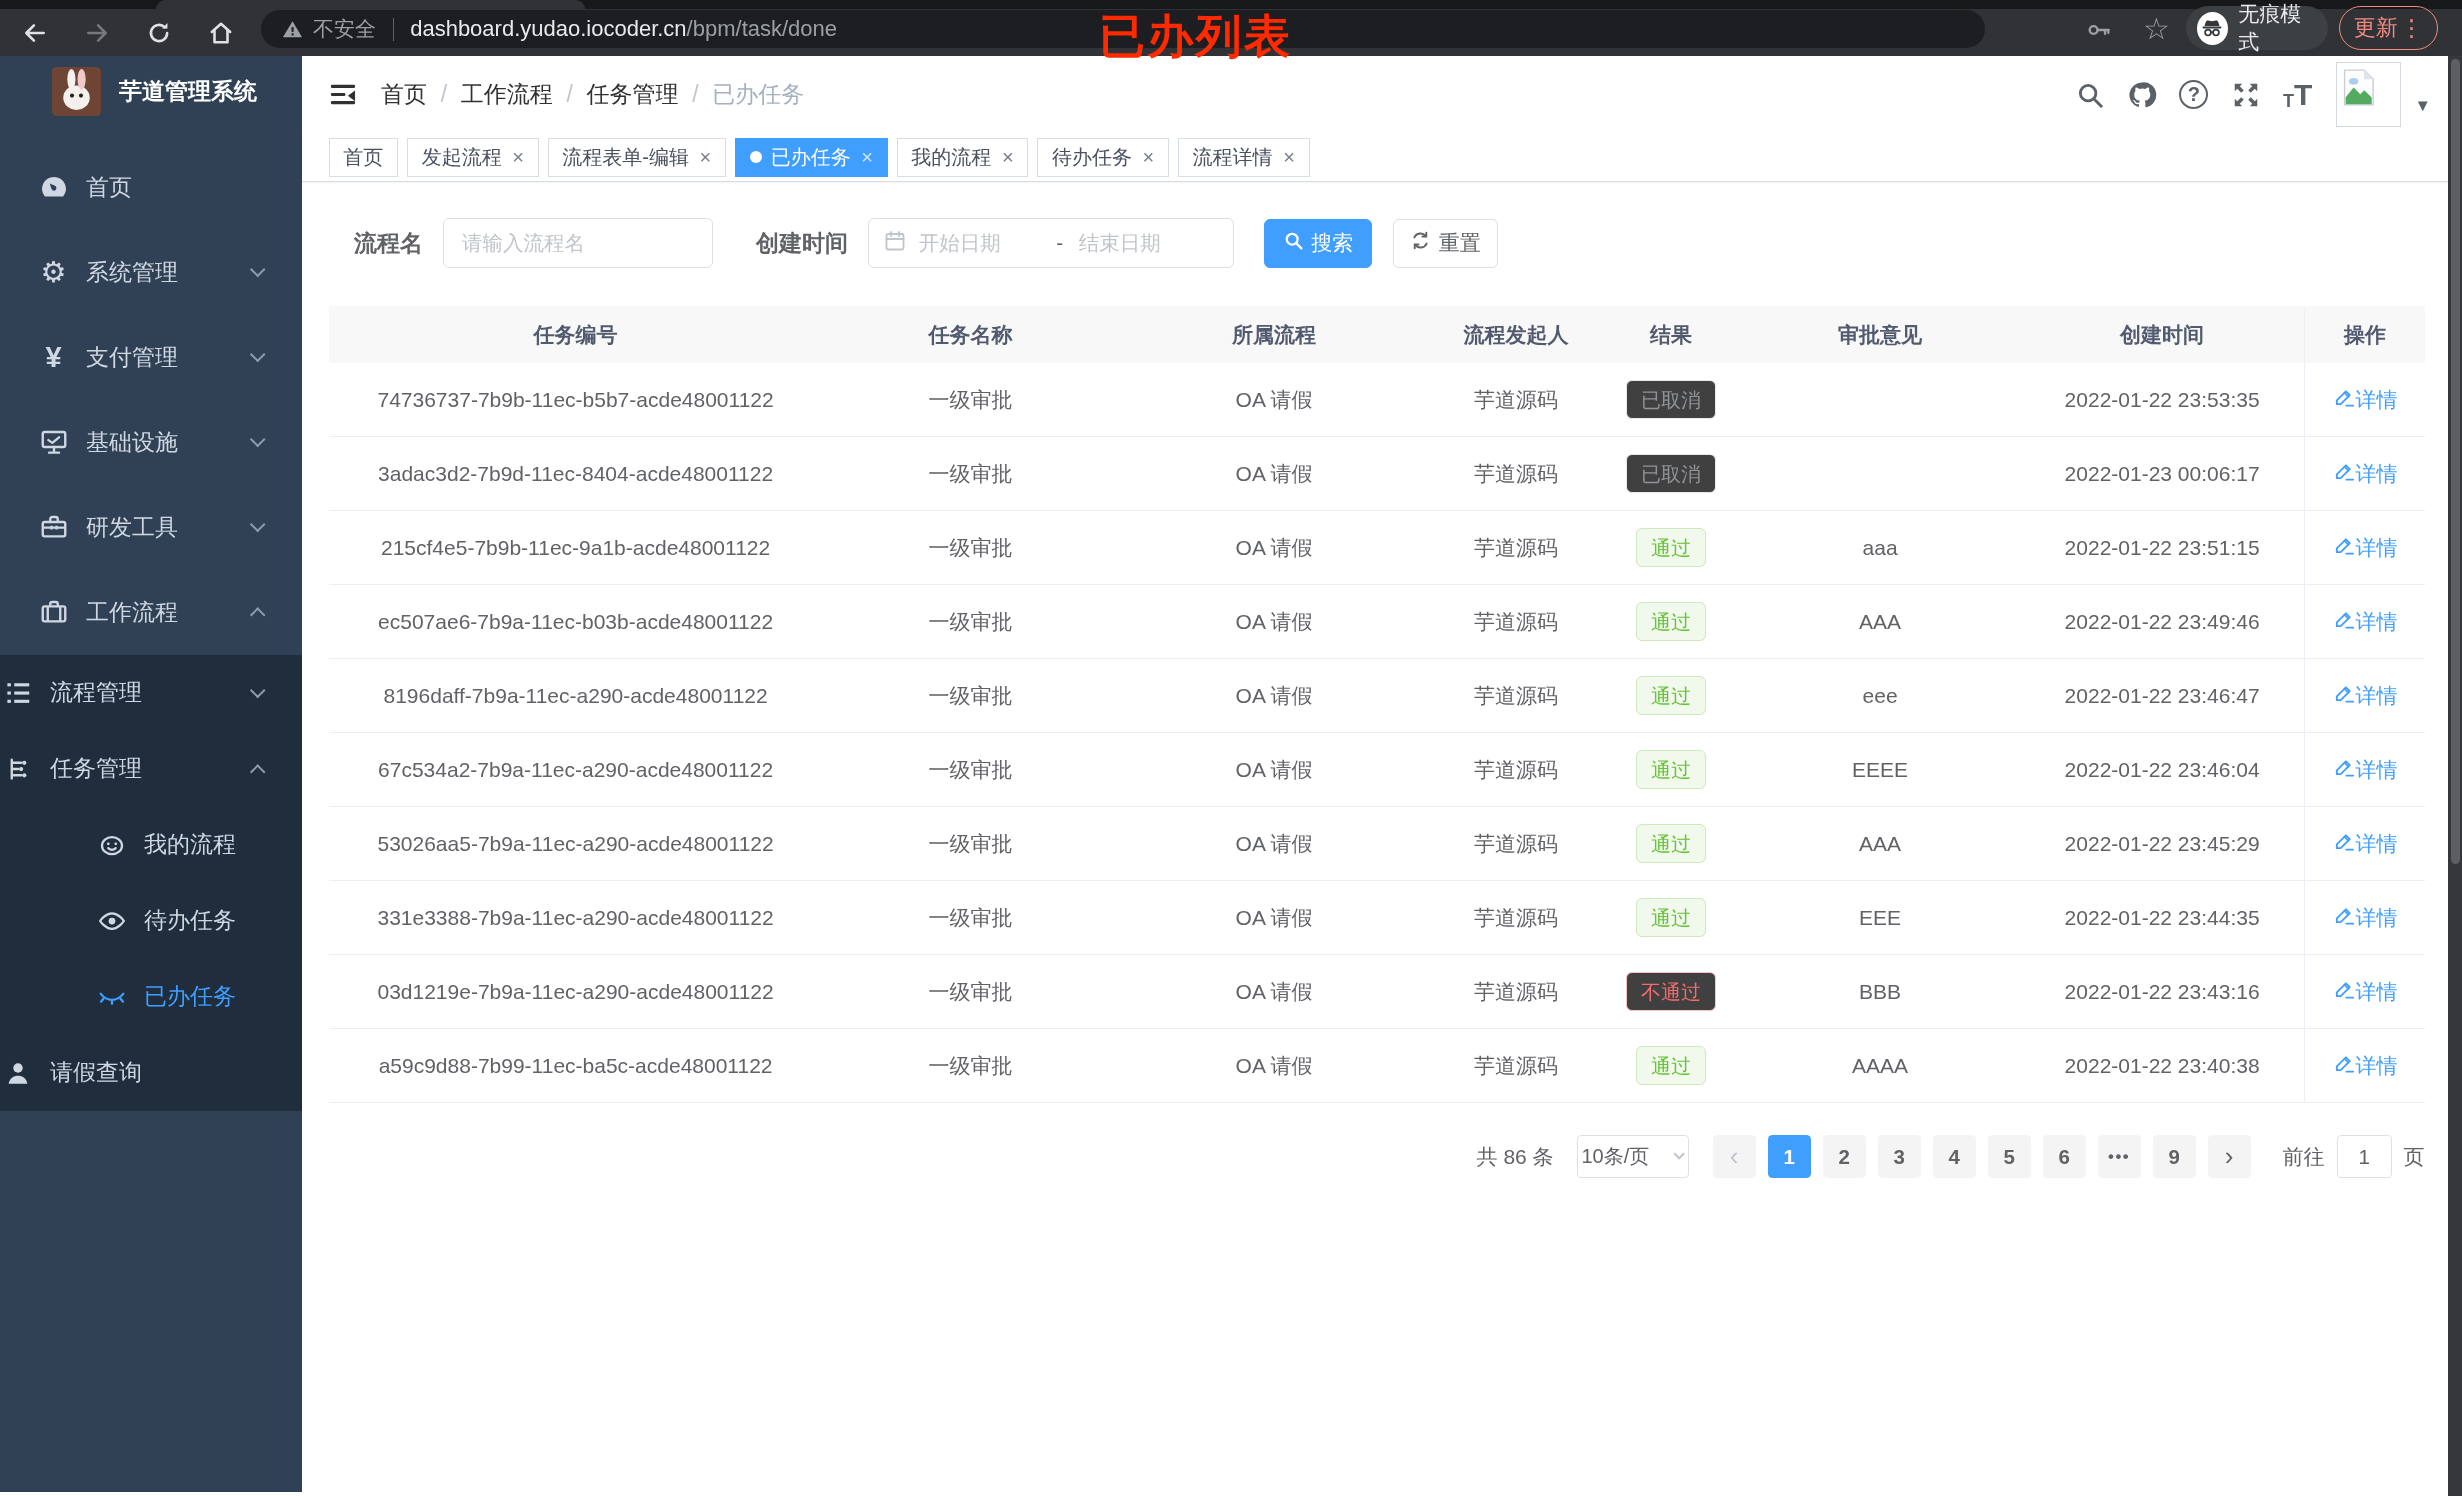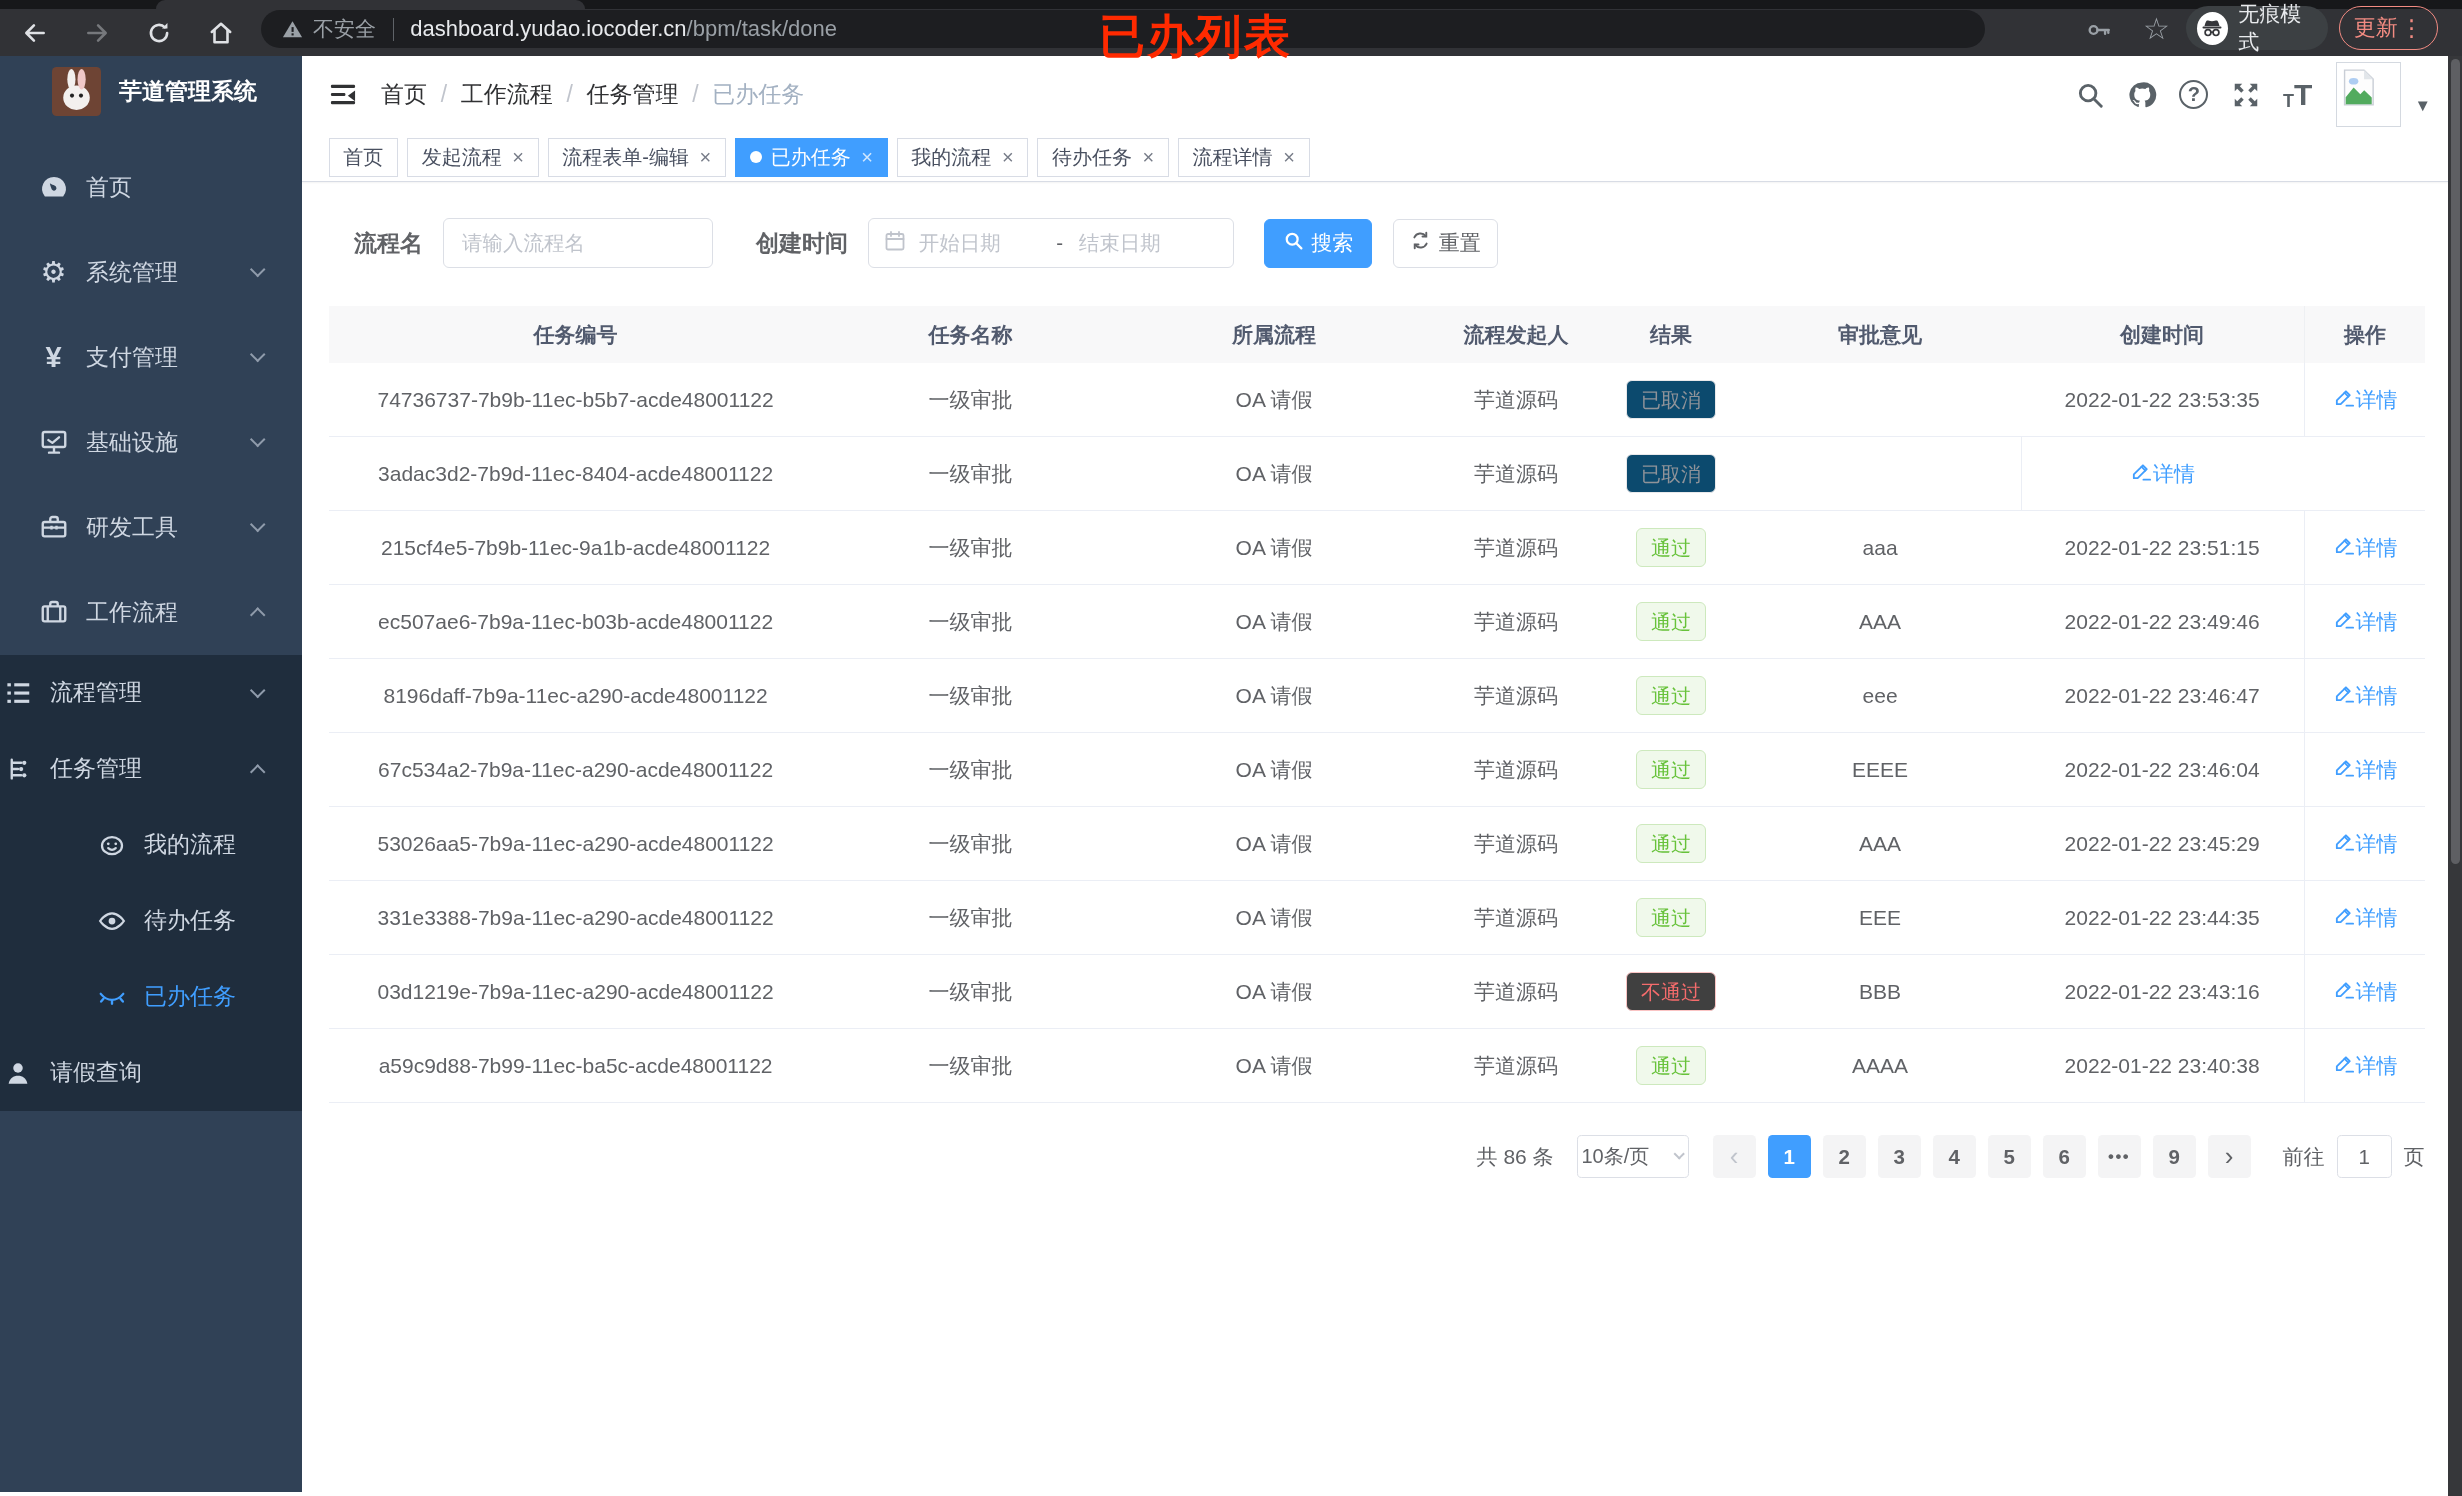--- a/index.html
+++ b/index.html
@@ -113,21 +113,21 @@
 
   
   .table { width:2096px; margin:38px 0 0 26.6px; }
   .trow { display:grid; grid-template-columns:494px 296px 311px 173px 137px 281px 283px 122px; align-items:center; }
   .thead { height:57px; background:#f8f8f9; color:#515a6e; font-weight:700; font-size:21px; }
   .tbody-row { height:74px; border-bottom:0.8px solid #ebeef5; color:#606266; font-size:21px; background:#fff; }
   .thead > div, .tbody-row > div { display:flex; align-items:center; justify-content:center; height:100%; text-align:center; }
   .col-op { border-left:0.8px solid #ebeef5; }
   .thead .col-op { border-left:0.8px solid #eef0f3; }
   .tag { display:inline-block; padding:5.3px 13.7px; border-radius:6px; font-size:20px; line-height:1.3; border:0.8px solid transparent; }
-  .tag--info { background:#0c4a6e; border-color:#e9e9eb; color:#909399; }
+  .tag--info { background:#404040; border-color:#e9e9eb; color:#909399; }
   .tag--success { background:#f0f9eb; border-color:#cde9bd; color:#67c23a; }
   .tag--danger { background:#404040; border-color:#fbc4c4; color:#f56c6c; }
   .detail-link { display:flex; align-items:center; gap:0; color:#409eff; cursor:pointer; font-size:21px; }
   .detail-link svg { width:23px; height:23px; }
 
   
   .pager { width:2096px; margin-left:26.6px; margin-top:32px; display:flex; align-items:center; justify-content:flex-end;
     font-size:21px; color:#606266; }
   .pg-total { margin-right:23px; }
   .pg-select { width:112px; height:43px; border:0.8px solid #dcdfe6; border-radius:4.6px; display:flex; align-items:center;
@@ -515,20 +515,21 @@
         </div>
         <div class="trow tbody-row">
           <div>3adac3d2-7b9d-11ec-8404-acde48001122</div>
           <div>一级审批</div>
           <div>OA 请假</div>
           <div>芋道源码</div>
           <div>
             <span class="tag tag--info">已取消</span>
           </div>
           <div></div>
+          <div>2022-01-23 00:06:17</div>
           <div class="col-op">
             <span class="detail-link">
               <span><svg viewBox="0 0 24 24" fill="none" stroke="currentColor" stroke-width="1.9" stroke-linecap="round" stroke-linejoin="round">
                   <path d="M13.5 5.5l4 4L8 19H4v-4z"></path>
                   <path d="M12 7l4 4"></path>
                   <path d="M14 20.5h7"></path>
                 </svg></span>
               <span>详情</span>
             </span>
           </div>

